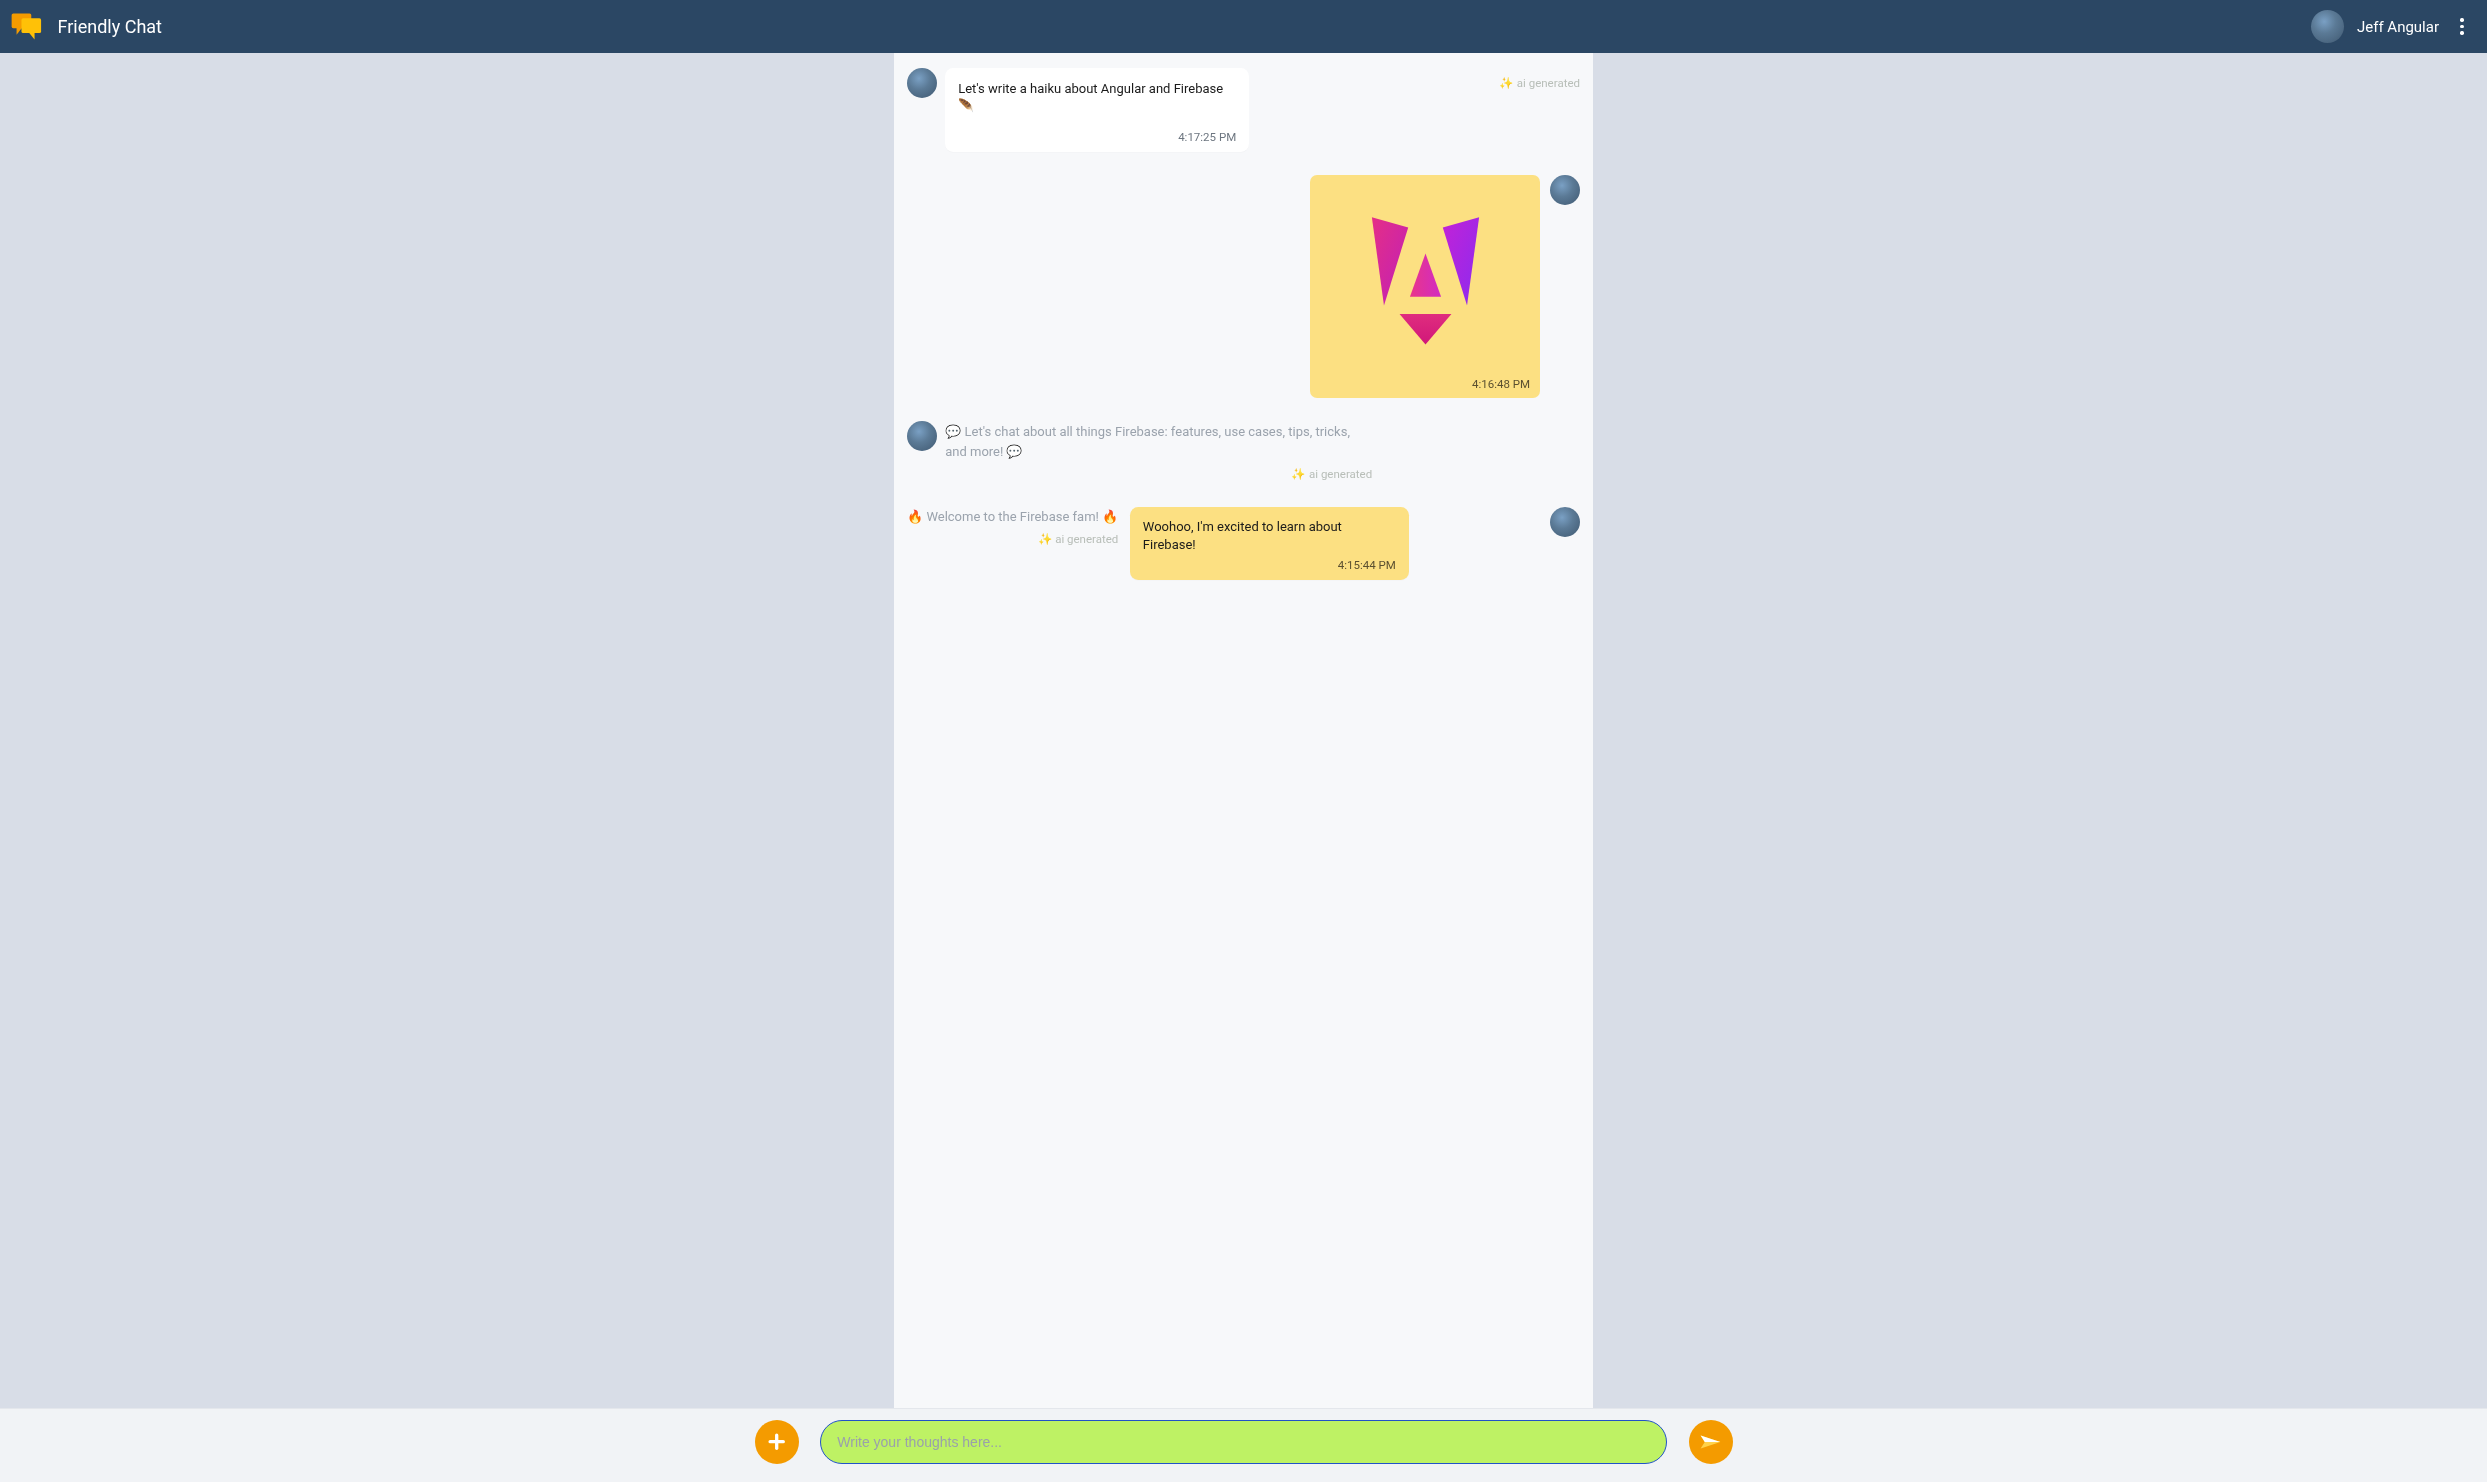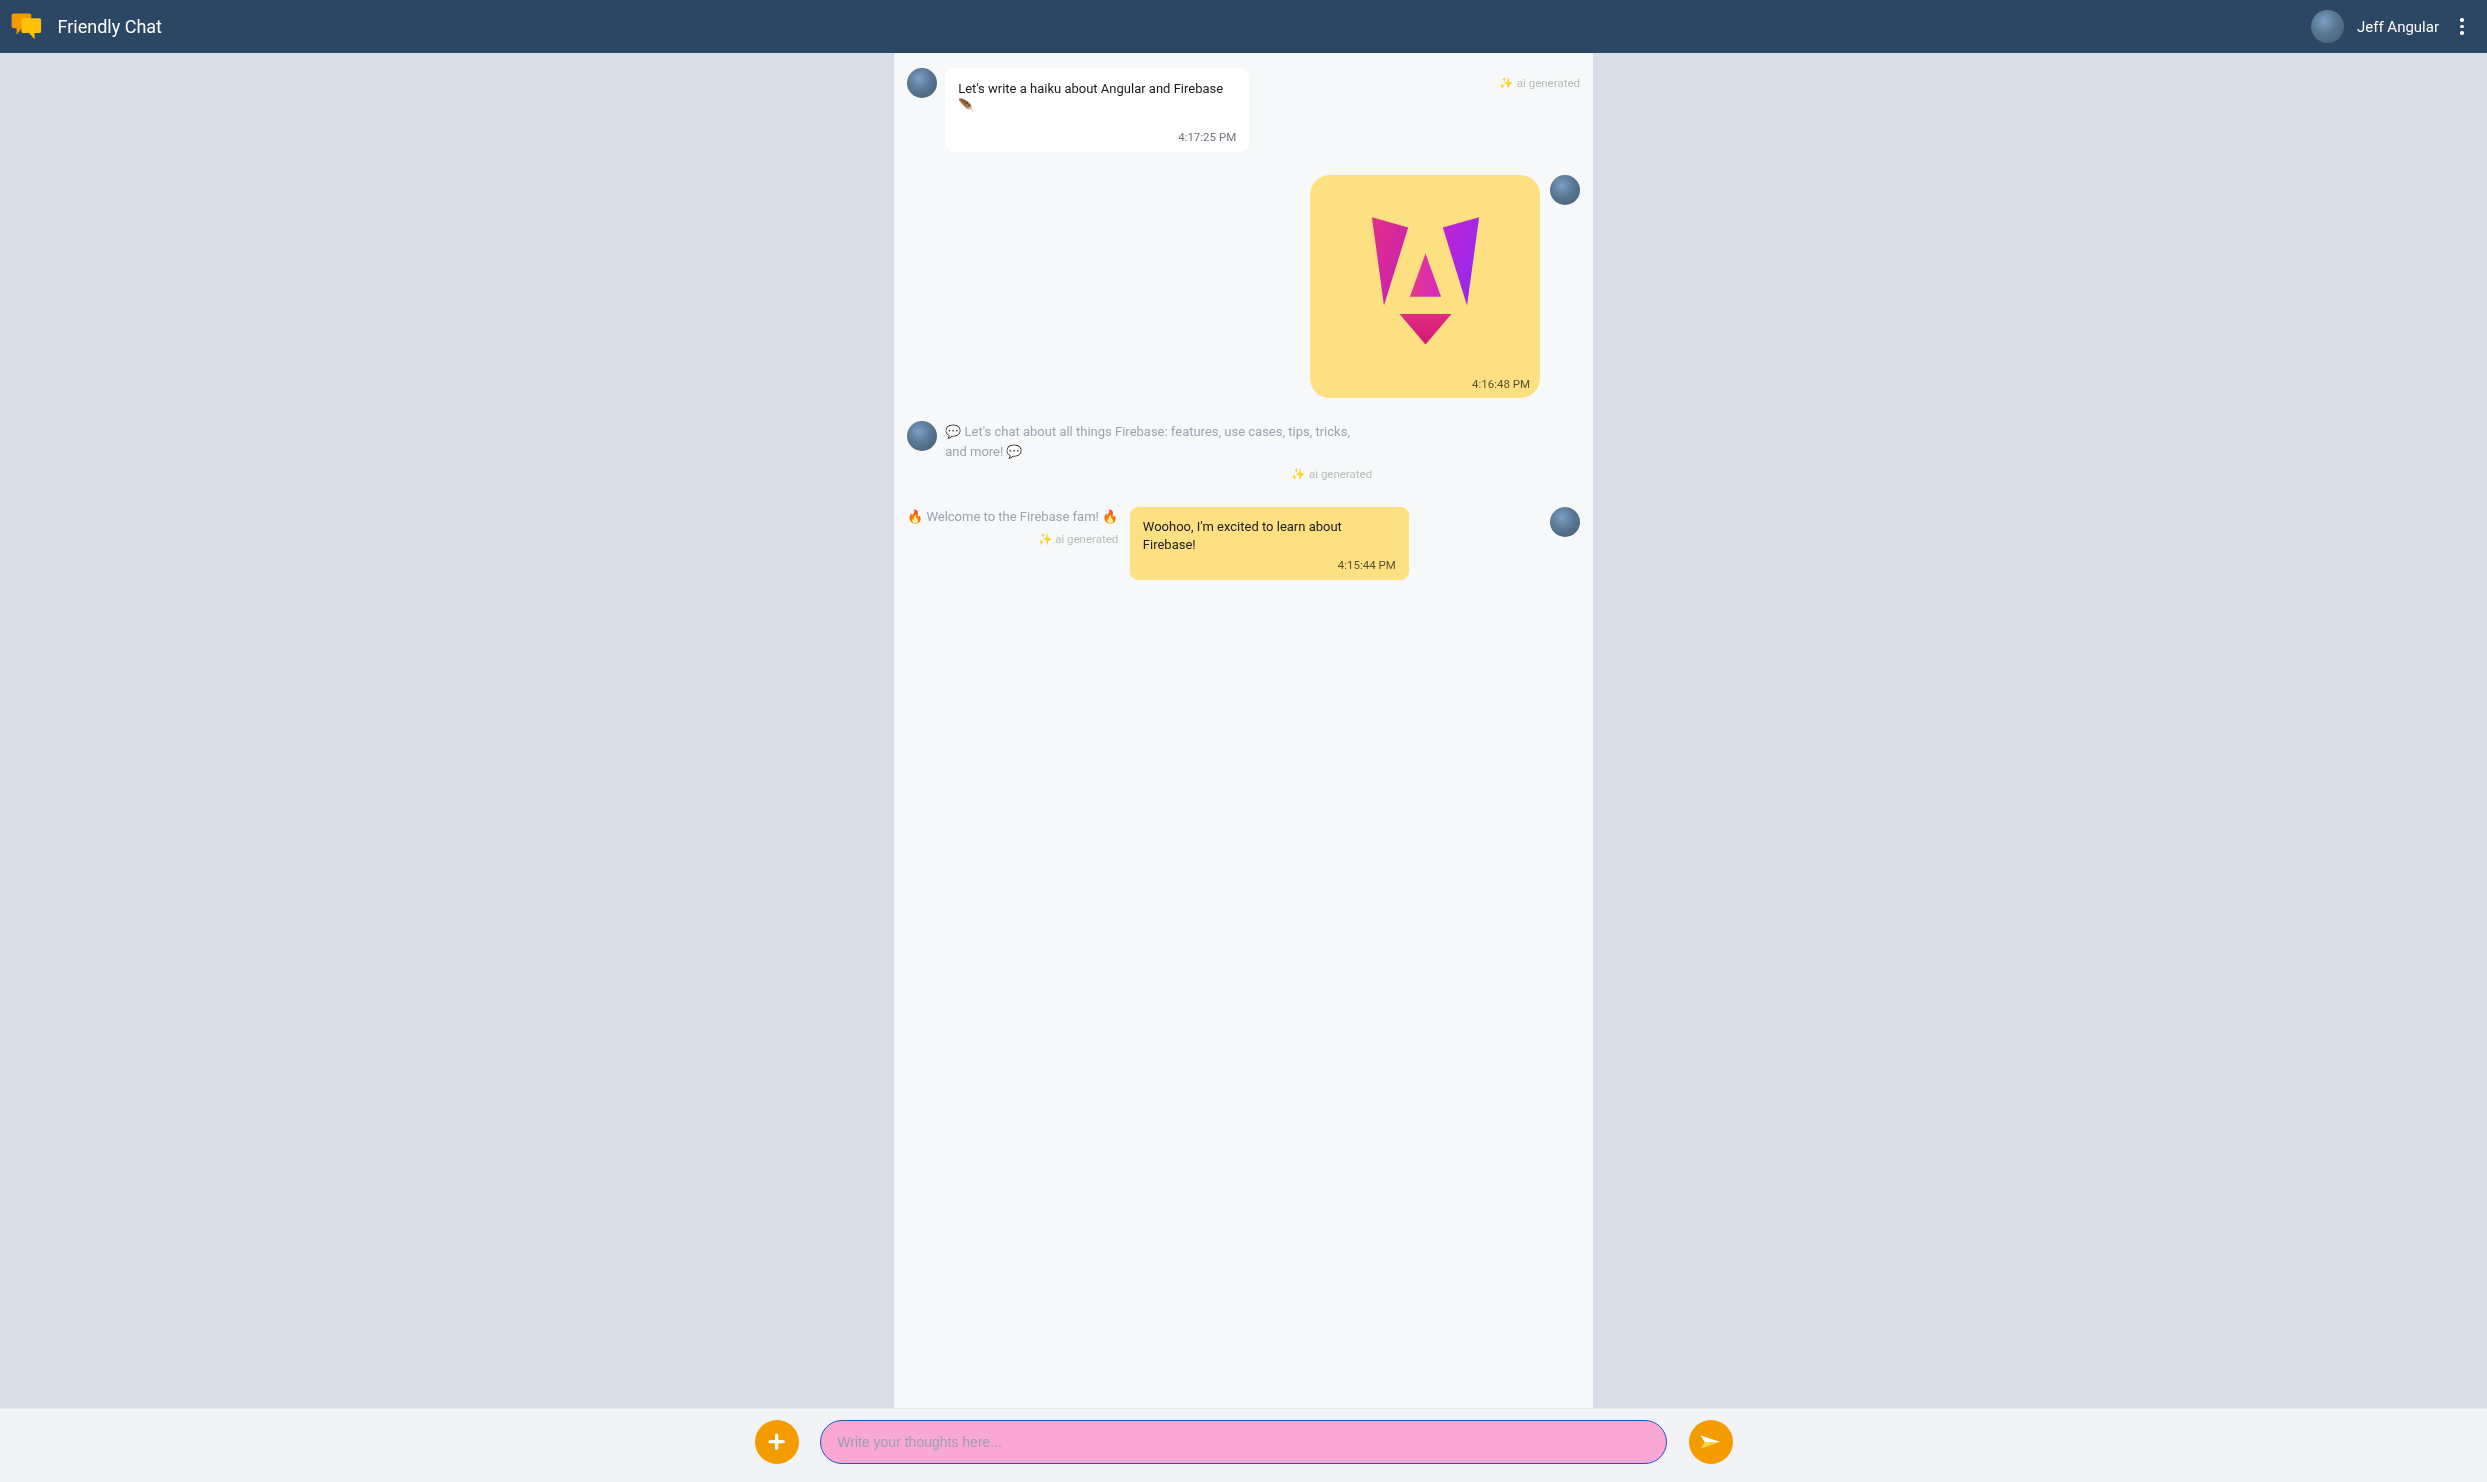--- a/index.html
+++ b/index.html
@@ -99,21 +99,21 @@
   .ai-tag { text-align: right; font-size: 11.5px; color: #b8beb8; margin-top: 5px; }
   .ai-left-block {
     color:#9ba3ad; font-size:13px; line-height:1.5;
     text-align:right;
   }
   .ai-left-block .ai-tag { text-align:right; }
 
   
   .img-bubble {
     background:#fce082;
-    border-radius:20px;
+    border-radius:7px;
     width:230px;
     padding:10px 10px 6.6px 10px;
   }
   .img-stage {
     width:100%; height:189px;
     display:flex; align-items:center; justify-content:center;
     position:relative;
   }
   .img-bubble .ts { font-size:11.5px; color:#5b5030; text-align:right; margin-top:3.3px;}
 
@@ -135,21 +135,21 @@
     background:#f49b00;
     display:flex; align-items:center; justify-content:center;
     cursor:pointer;
     flex:0 0 44px;
   }
   .composer-input {
     flex:1 1 auto;
     height:44px;
     border:1.6px solid #2253c8;
     border-radius:22px;
-    background:#f9a8d4;
+    background:#bef264;
     padding: 0 16.4px;
     font-size:14px;
     color:#333;
     outline:none;
   }
   .composer-input::placeholder { color:#9aa1aa; }
 
   
   .logo-wrap { position:relative; width:36px; height:33px; }
 

